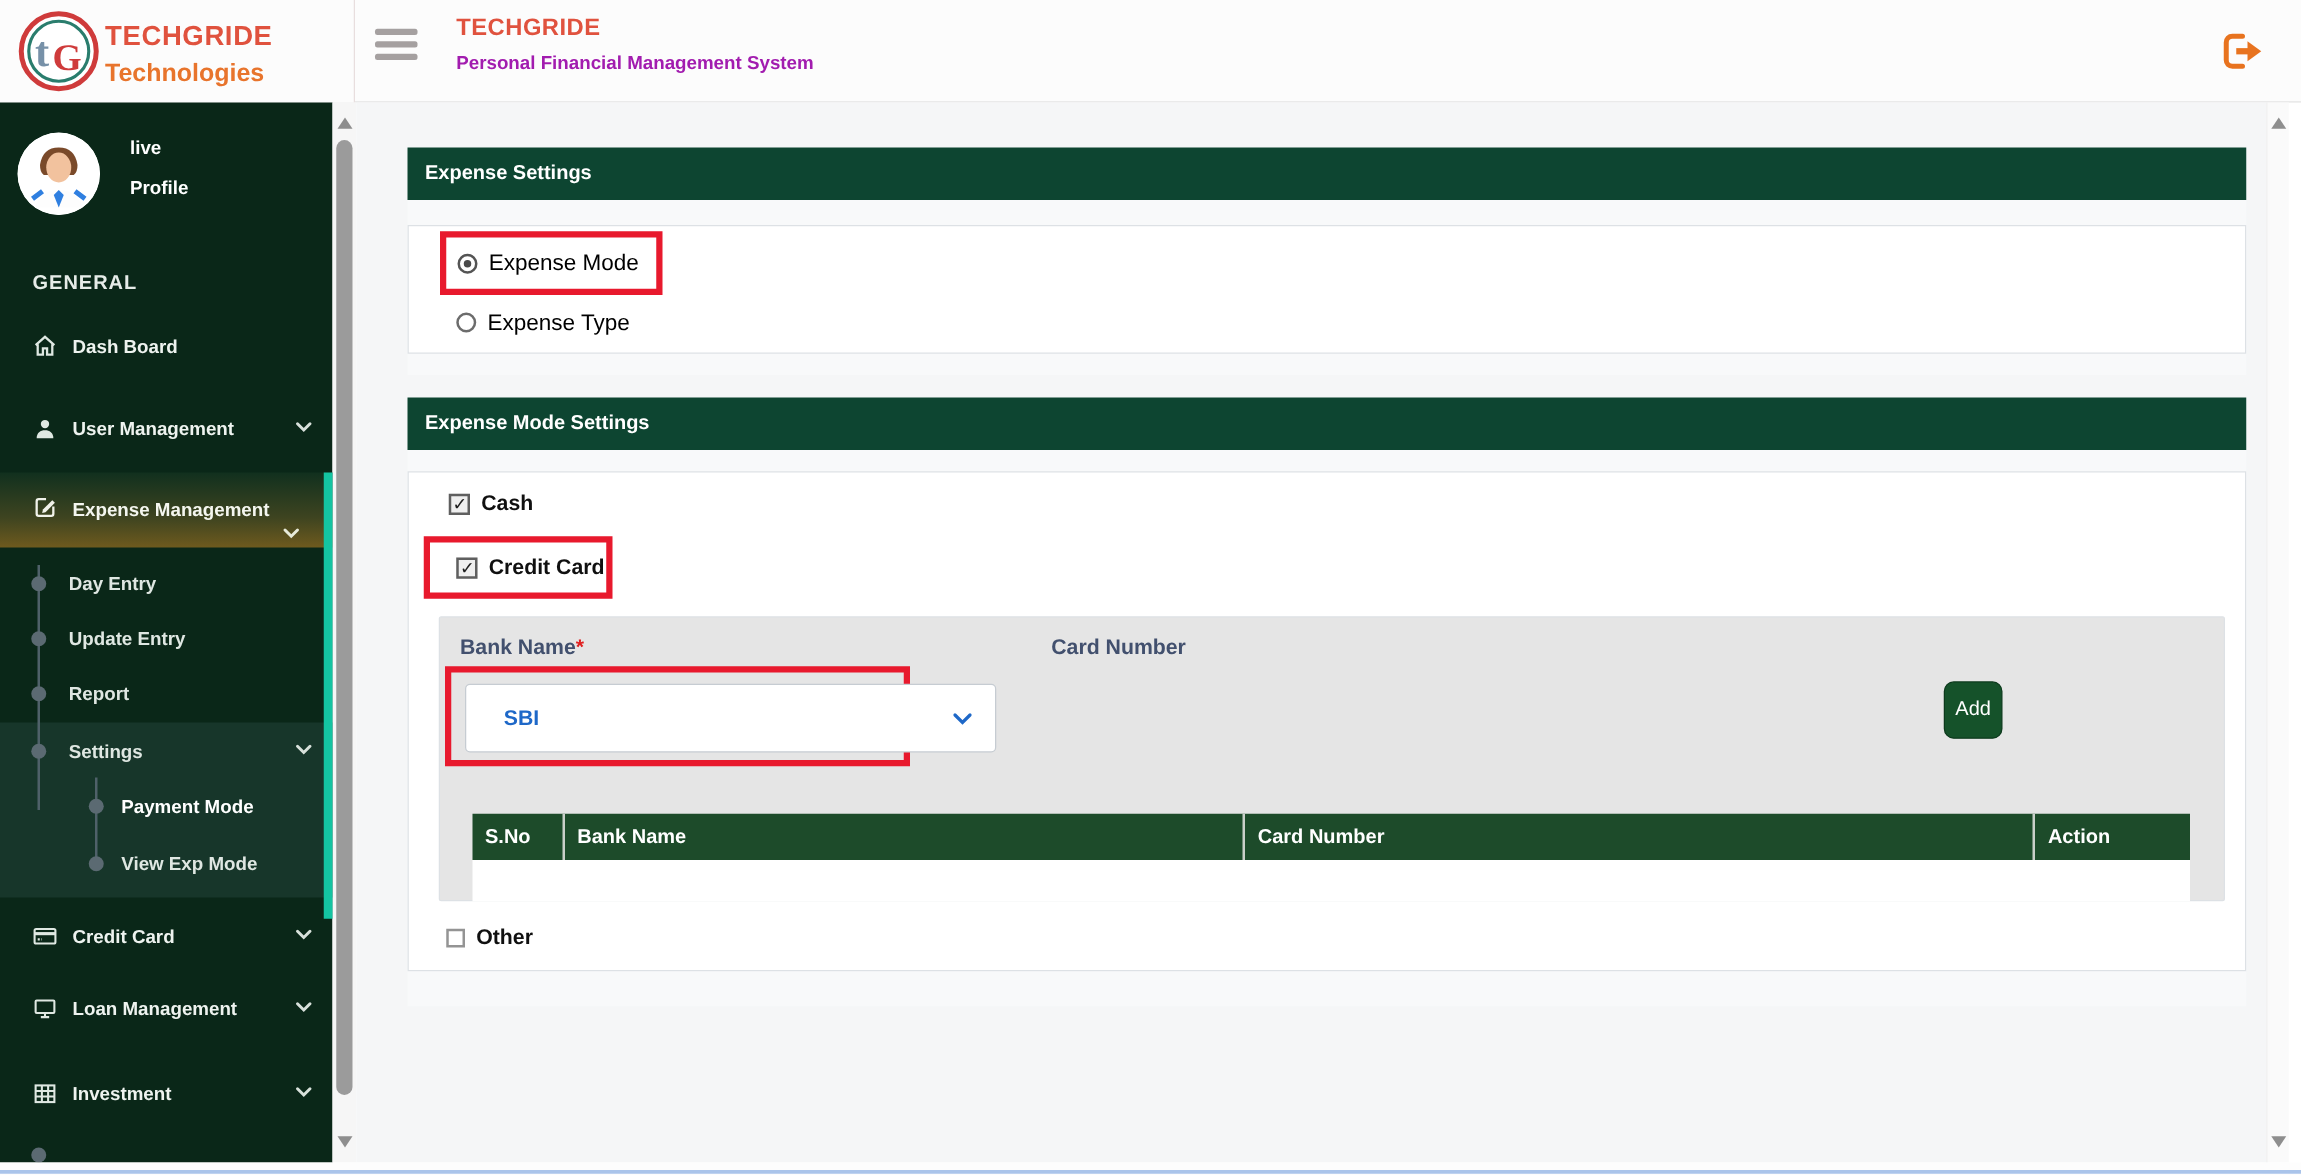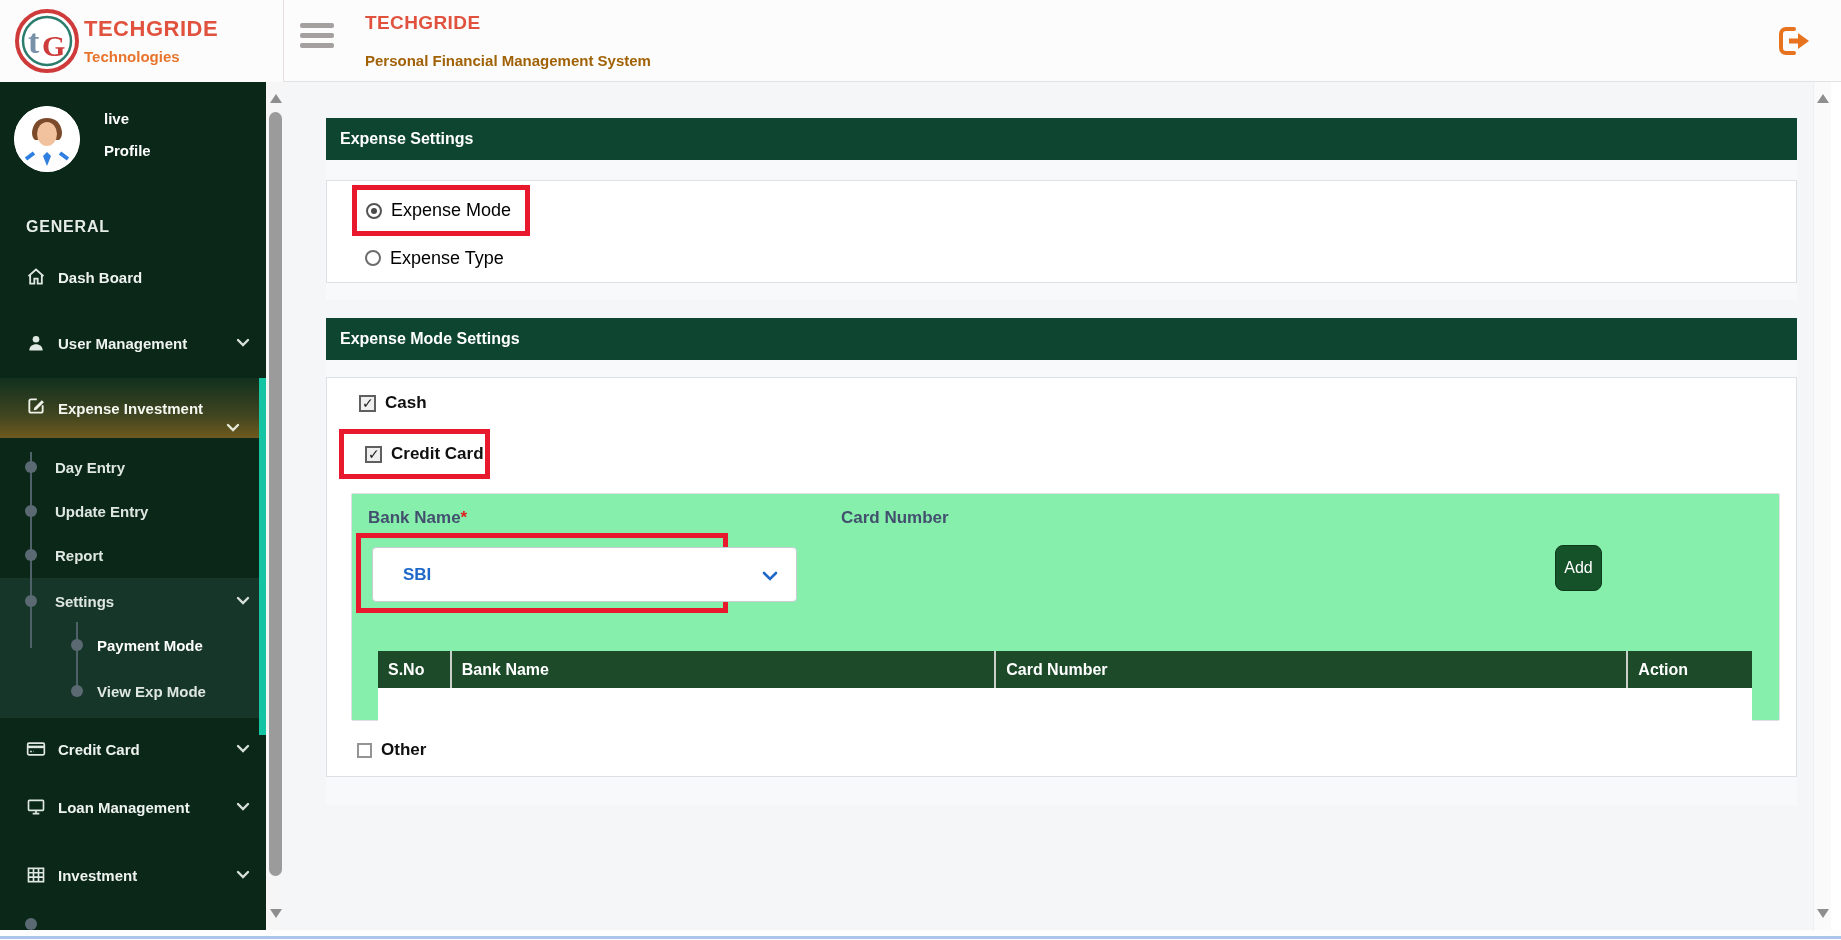--- a/index.html
+++ b/index.html
@@ -8,26 +8,26 @@
   #app { position:relative; width:1841px; height:940px; background:#fff; }
 
   
   .header { position:absolute; left:0; top:0; width:1841px; height:82px;
     background:#fcfcfc; border-bottom:1px solid #e3e3e3; }
   .logo-box { position:absolute; left:0; top:0; width:284px; height:82px;
     background:#fcfcfc; border-right:1px solid #e8dede; }
   .logo-svg { position:absolute; left:14px; top:8px; }
   .brand-text { position:absolute; left:84px; top:16px; width:120px; }
   .brand-name { font-size:22px; font-weight:bold; color:#e0523e; letter-spacing:.5px; }
-  .brand-tagline { margin-top:6px; font-size:15px; font-weight:bold; color:#e8742c; }
+  .brand-tagline { margin-top:6px; text-align:right; font-size:20px; font-weight:bold; color:#e8742c; }
   .hamburger { position:absolute; left:300px; top:23px; width:34px; height:34px; cursor:pointer; }
   .hamburger div { width:34px; height:5px; background:#a5a0a0; border-radius:2px; margin-bottom:5px; }
   .app-title { position:absolute; left:365px; top:12px; }
   .app-title .t1 { font-size:19px; font-weight:bold; color:#e0523e; letter-spacing:.4px; }
-  .app-title .t2 { margin-top:18px; font-size:15px; font-weight:bold; color:#a16207; }
+  .app-title .t2 { margin-top:8px; font-size:15px; font-weight:bold; color:#a21caf; }
   .logout-btn { position:absolute; left:1776px; top:25px; width:36px; height:32px; cursor:pointer; }
 
   
   .sidebar { position:absolute; left:0; top:82px; width:266px; height:848px;
     background:#0a2718; color:#e9efeb; }
   .avatar { position:absolute; left:14px; top:24px; width:66px; height:66px; border-radius:50%;
     background:#fff; overflow:hidden; }
   .profile-name { position:absolute; left:104px; top:28px; font-size:15px; font-weight:bold; color:#fff; }
   .profile-link { position:absolute; left:104px; top:60px; font-size:15px; font-weight:bold; color:#fff; cursor:pointer; }
   .section-label { position:absolute; left:26px; top:136px; font-size:16px; font-weight:bold;
@@ -91,21 +91,21 @@
     position:relative; flex:0 0 auto; cursor:pointer; }
   .cb::after { content:"\2713"; position:absolute; left:1px; top:-2px; font-size:14px; font-weight:bold; color:#1f1f1f; }
   .cb.unchecked { background:#fff; border-color:#949494; }
   .cb.unchecked::after { content:""; }
   .cb-label { font-size:17px; font-weight:bold; color:#101010; }
   .cash-row { position:absolute; left:32px; top:14px; height:22px; display:flex; align-items:center; }
   .credit-row { position:absolute; left:21px; top:0; height:40px; display:flex; align-items:center; }
   .other-row { position:absolute; left:30px; top:361px; height:22px; display:flex; align-items:center; }
 
   .card-box { position:absolute; left:24px; top:115px; width:1429px; height:228px;
-    background:#86efac; border:1px solid #dde1e5; border-radius:2px; }
+    background:#e5e5e5; border:1px solid #dde1e5; border-radius:2px; }
   .field-label { position:absolute; top:14px; font-size:17px; font-weight:bold; color:#42506e; }
   .fl-bank { left:16px; }
   .fl-card { left:489px; }
   .req { color:#e02020; }
   .select-box { position:absolute; left:11px; top:9px; width:425px; height:55px; background:#fff;
     border:1px solid #c6ccd2; border-radius:4px; cursor:pointer; display:flex; align-items:center; }
   .select-box .sel-val { margin-left:30px; font-size:17px; font-weight:bold; color:#1e68c8; }
   .select-box .sel-chev { position:absolute; right:18px; top:20px; }
   .text-input { position:absolute; left:11px; top:9px; width:663px; height:55px; background:#fff;
     border:1px solid #c6ccd2; border-radius:4px; padding-left:30px;
@@ -201,21 +201,21 @@
       </span>
     </div>
 
     <div class="active-item">
       <span class="sicon">
         <svg width="20" height="20" viewBox="0 0 24 24">
             <path d="M4 6 a2 2 0 0 1 2-2 h7 M20 11 v7 a2 2 0 0 1-2 2 h-12 a2 2 0 0 1-2-2 v-12" fill="none" stroke="#f0f2ea" stroke-width="2.2"></path>
             <path d="M10 14 l9-9 2.5 2.5-9 9-3.2 .7z" fill="#f0f2ea"></path>
           </svg>
       </span>
-      <span class="slabel">Expense Investment</span>
+      <span class="slabel">Expense Management</span>
       <span class="chev2">
         <svg width="14" height="10" viewBox="0 0 14 10">
             <path d="M2 2 l5 5 5-5" fill="none" stroke="#e7ead9" stroke-width="2.4" stroke-linecap="round"></path>
           </svg>
       </span>
     </div>
     <div class="teal-bar"></div>
 
     <div class="settings-block"></div>
     <div class="vline1"></div>

